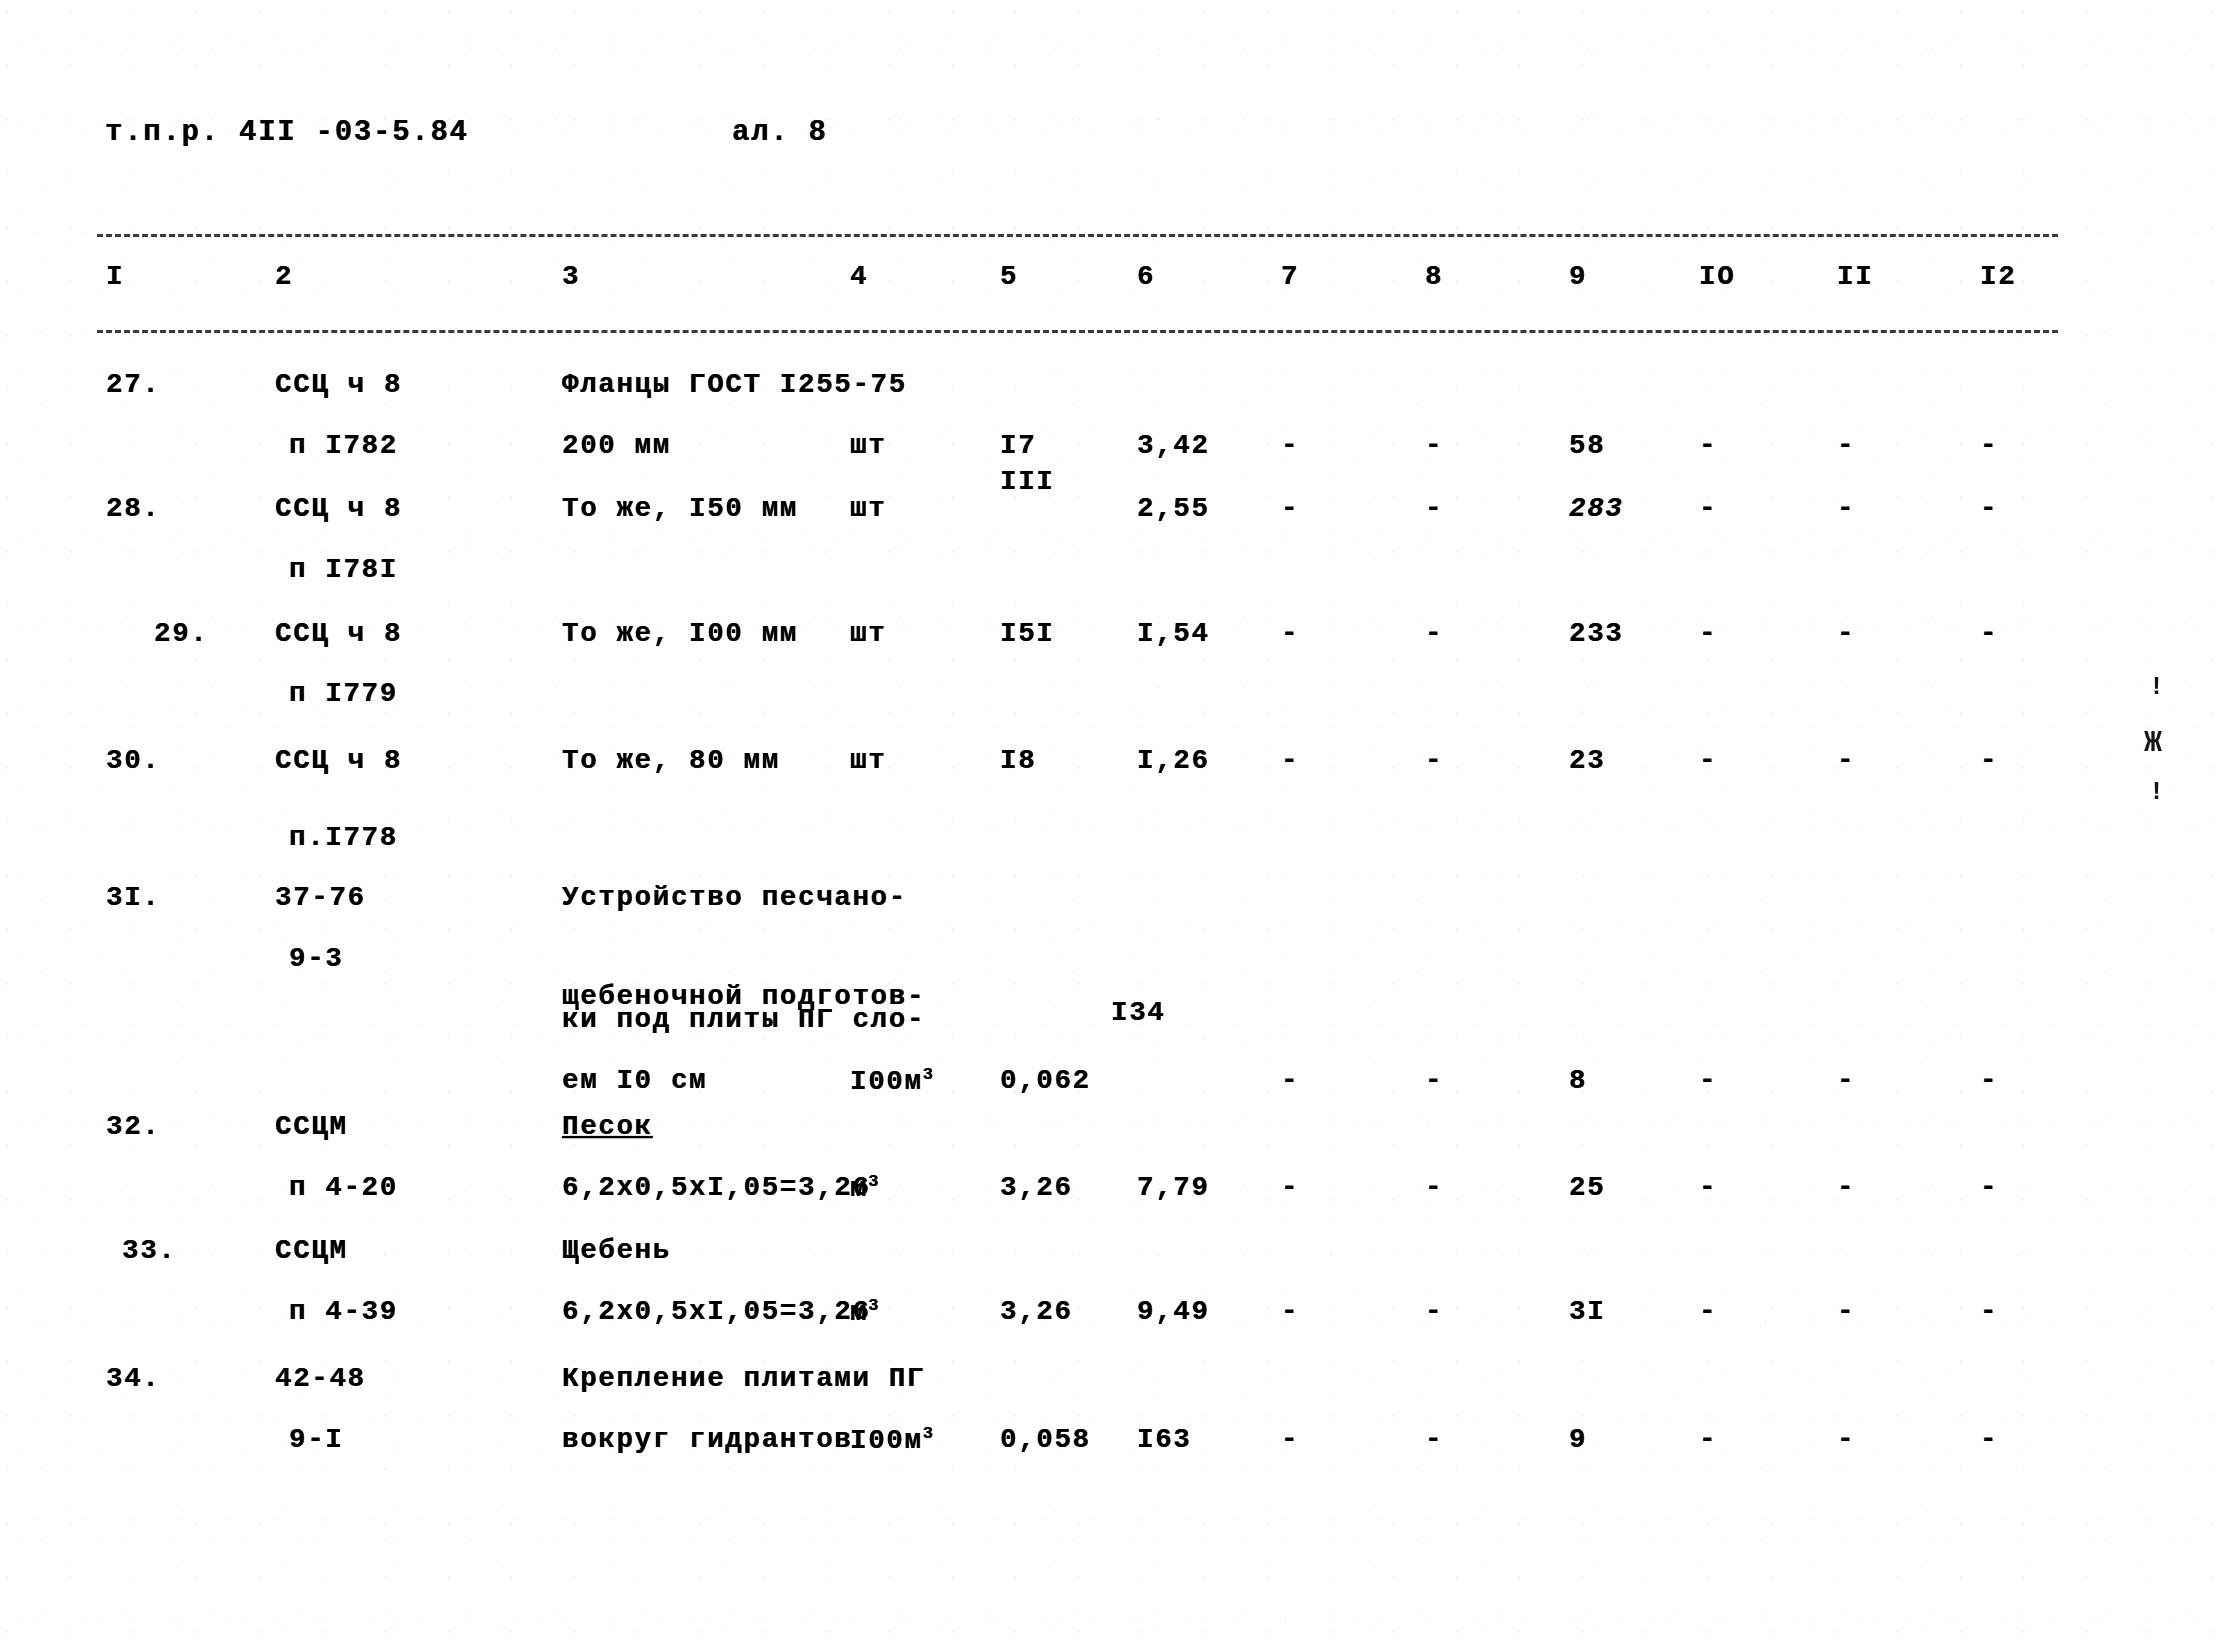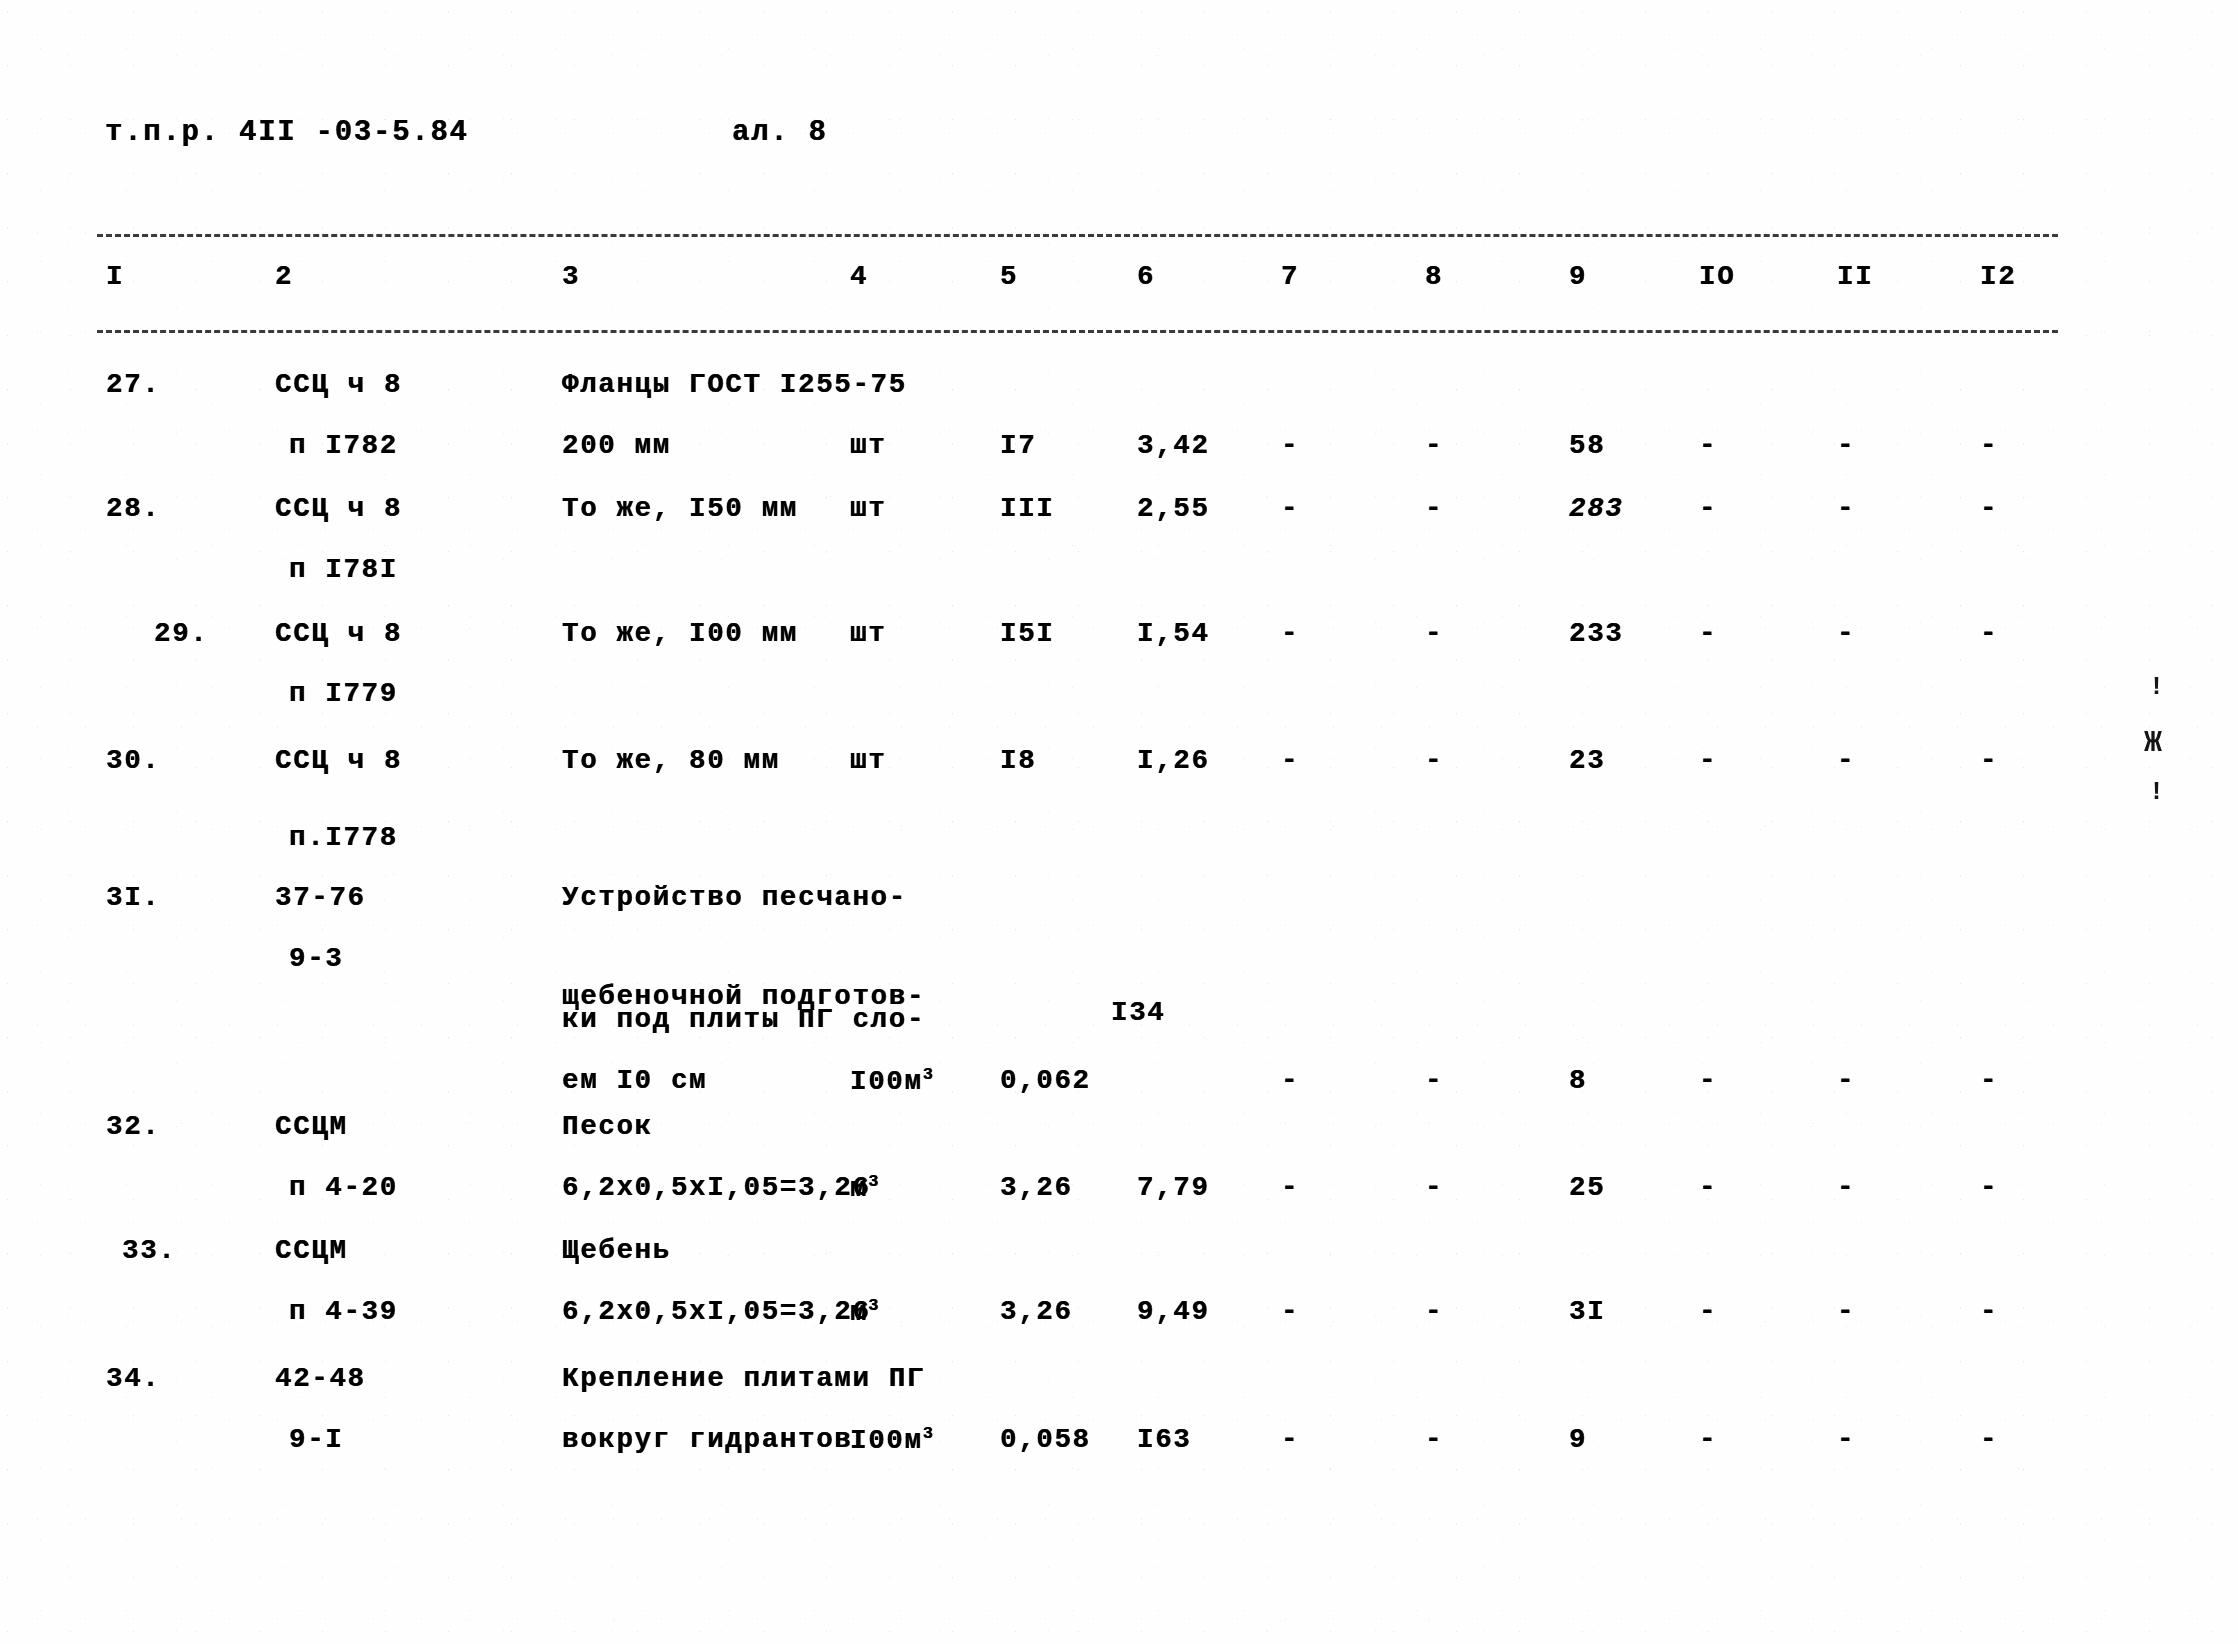--- a/index.html
+++ b/index.html
@@ -116,21 +116,21 @@
       <div class="t fs-body" style="left: 1425px; top: 430px;">-</div>
       <div class="t fs-body" style="left: 1569px; top: 430px;">58</div>
       <div class="t fs-body" style="left: 1699px; top: 430px;">-</div>
       <div class="t fs-body" style="left: 1837px; top: 430px;">-</div>
       <div class="t fs-body" style="left: 1980px; top: 430px;">-</div>
       <div class="t fs-body" style="left: 106px; top: 493px;">28.</div>
       <div class="t fs-body" style="left: 275px; top: 493px;">ССЦ ч 8</div>
       <div class="t fs-body" style="left: 289px; top: 554px;">п I78I</div>
       <div class="t fs-body" style="left: 562px; top: 493px;">То же, I50 мм</div>
       <div class="t fs-body" style="left: 850px; top: 493px;">шт</div>
-      <div class="t fs-body" style="left: 1000px; top: 493px;">III</div>
+      <div class="t fs-body" style="left: 1000px; top: 466px;">III</div>
       <div class="t fs-body" style="left: 1137px; top: 493px;">2,55</div>
       <div class="t fs-body" style="left: 1281px; top: 493px;">-</div>
       <div class="t fs-body" style="left: 1425px; top: 493px;">-</div>
       <div class="t fs-body" style="left: 1569px; top: 493px; font-style: italic;">283</div>
       <div class="t fs-body" style="left: 1699px; top: 493px;">-</div>
       <div class="t fs-body" style="left: 1837px; top: 493px;">-</div>
       <div class="t fs-body" style="left: 1980px; top: 493px;">-</div>
       <div class="t fs-body" style="left: 106px; top: 618px; margin-left: 48px;">29.</div>
       <div class="t fs-body" style="left: 275px; top: 618px;">ССЦ ч 8</div>
       <div class="t fs-body" style="left: 289px; top: 678px;">п I779</div>
@@ -169,21 +169,21 @@
       <div class="t fs-body" style="left: 1000px; top: 1065px;">0,062</div>
       <div class="t fs-body" style="left: 1281px; top: 1065px;">-</div>
       <div class="t fs-body" style="left: 1425px; top: 1065px;">-</div>
       <div class="t fs-body" style="left: 1569px; top: 1065px;">8</div>
       <div class="t fs-body" style="left: 1699px; top: 1065px;">-</div>
       <div class="t fs-body" style="left: 1837px; top: 1065px;">-</div>
       <div class="t fs-body" style="left: 1980px; top: 1065px;">-</div>
       <div class="t fs-body" style="left: 106px; top: 1111px;">32.</div>
       <div class="t fs-body" style="left: 275px; top: 1111px;">ССЦМ</div>
       <div class="t fs-body" style="left: 289px; top: 1172px;">п 4-20</div>
-      <div class="t fs-body" style="left: 562px; top: 1111px;">Песок</div>
+      <div class="t fs-body" style="left: 562px; top: 1111px; text-decoration: underline;">Песок</div>
       <div class="t fs-body" style="left: 562px; top: 1172px;">6,2х0,5хI,05=3,26</div>
       <div class="t fs-body" style="left: 850px; top: 1172px;">м<sup>3</sup></div>
       <div class="t fs-body" style="left: 1000px; top: 1172px;">3,26</div>
       <div class="t fs-body" style="left: 1137px; top: 1172px;">7,79</div>
       <div class="t fs-body" style="left: 1281px; top: 1172px;">-</div>
       <div class="t fs-body" style="left: 1425px; top: 1172px;">-</div>
       <div class="t fs-body" style="left: 1569px; top: 1172px;">25</div>
       <div class="t fs-body" style="left: 1699px; top: 1172px;">-</div>
       <div class="t fs-body" style="left: 1837px; top: 1172px;">-</div>
       <div class="t fs-body" style="left: 1980px; top: 1172px;">-</div>

